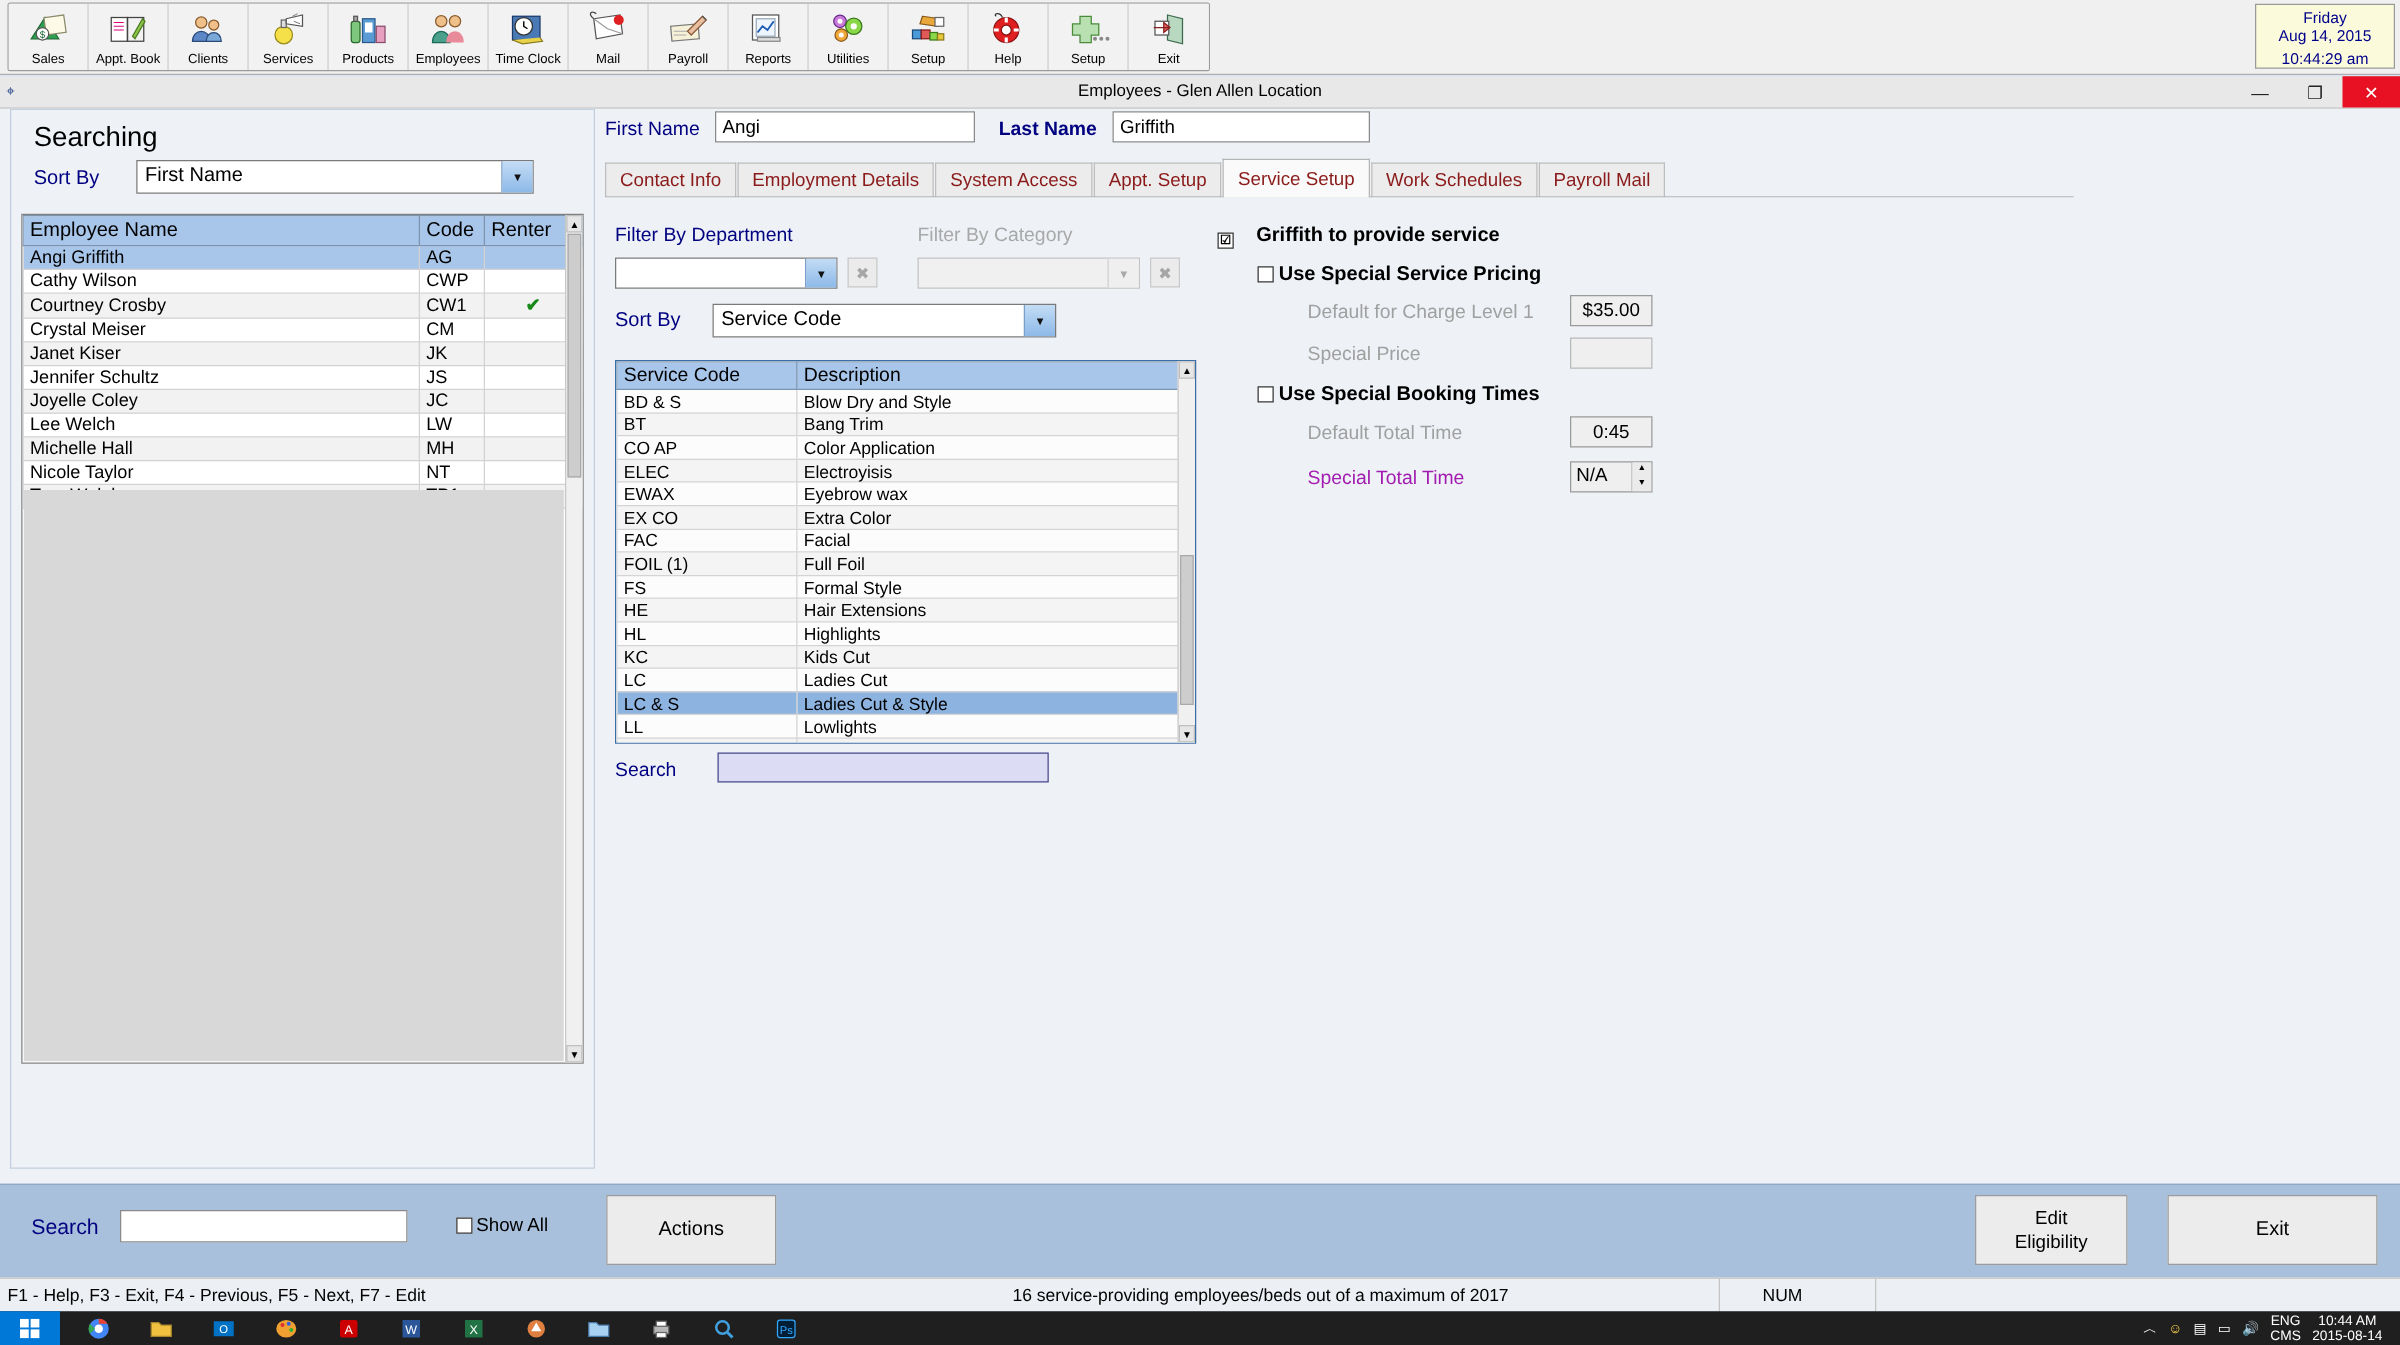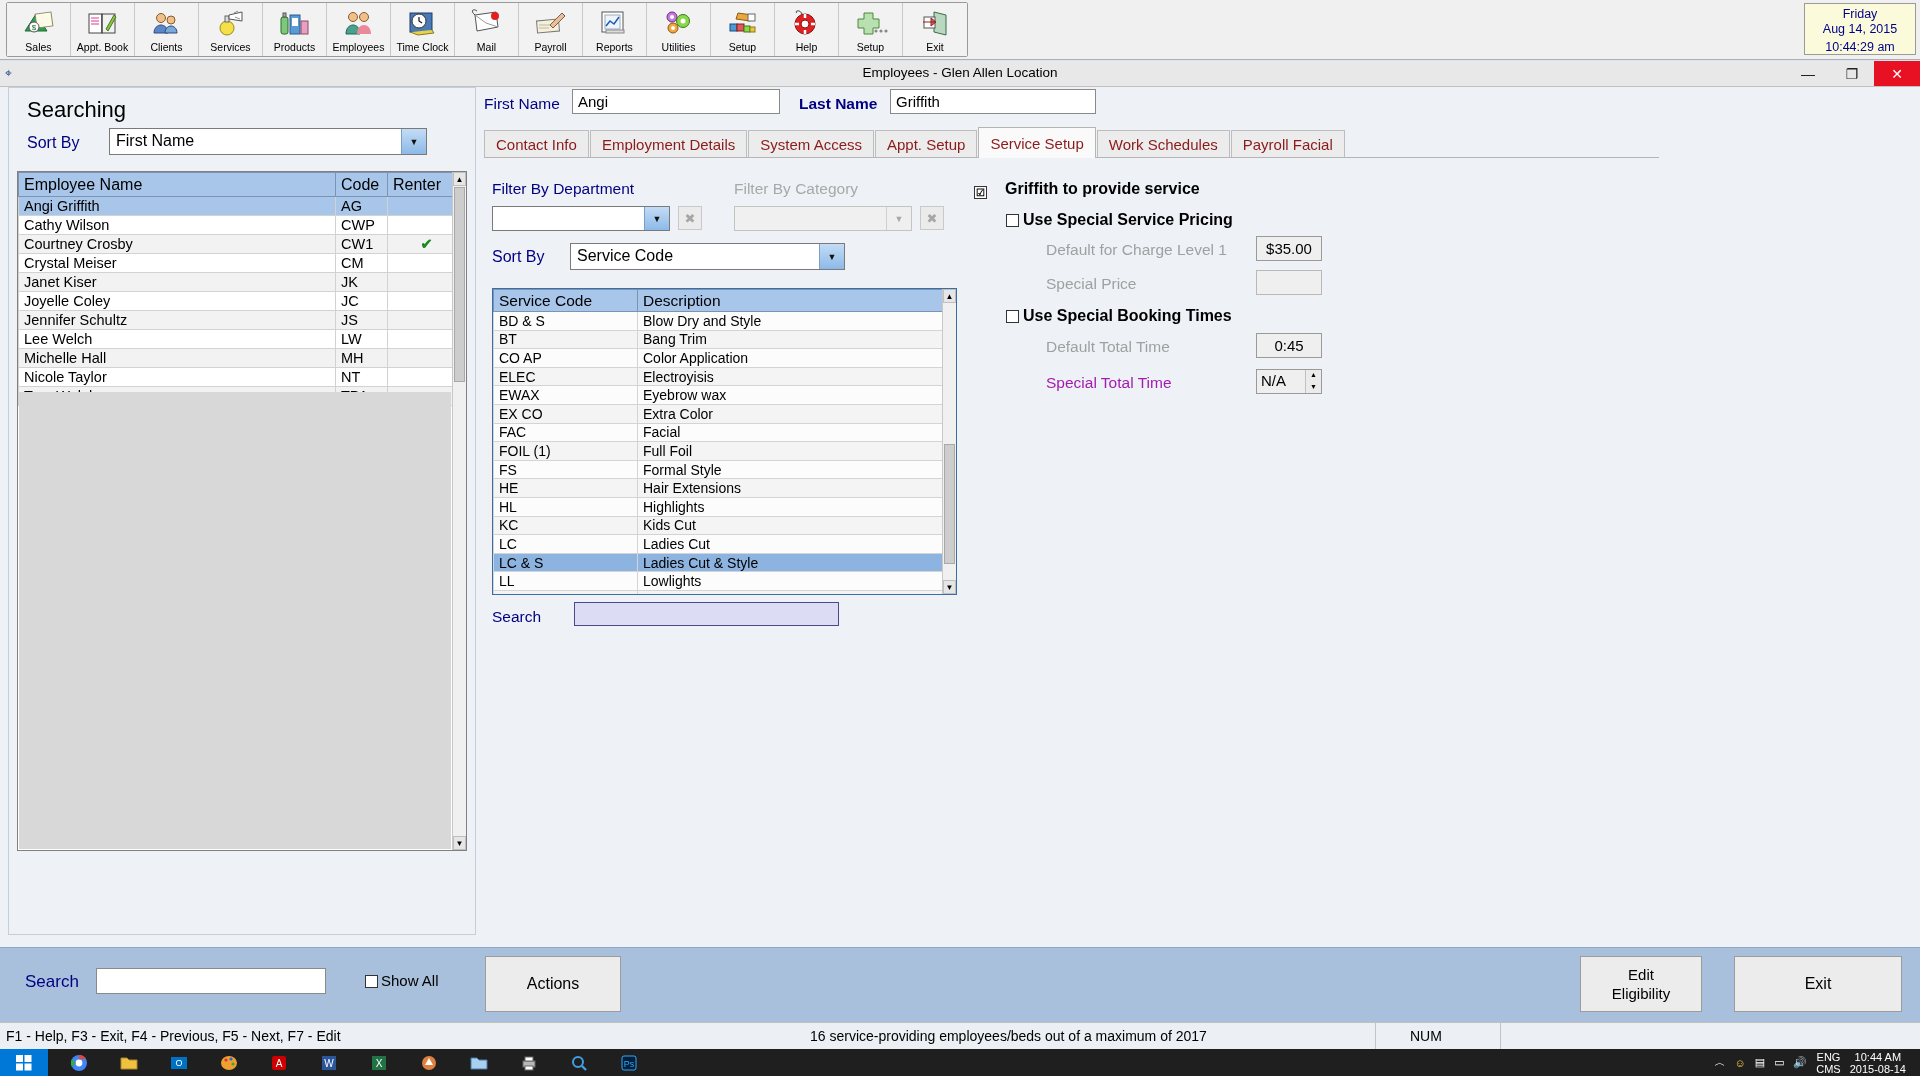--- a/index.html
+++ b/index.html
@@ -510,27 +510,27 @@
               <td>Crystal Meiser</td>
               <td>CM</td>
               <td class="chk-green" style="text-align:center"></td>
             </tr>
             <tr class="">
               <td>Janet Kiser</td>
               <td>JK</td>
               <td class="chk-green" style="text-align:center"></td>
             </tr>
             <tr class="">
+              <td>Jennifer Schultz</td>
+              <td>JS</td>
+              <td class="chk-green" style="text-align:center"></td>
+            </tr>
+            <tr class="">
               <td>Joyelle Coley</td>
               <td>JC</td>
-              <td class="chk-green" style="text-align:center"></td>
-            </tr>
-            <tr class="">
-              <td>Jennifer Schultz</td>
-              <td>JS</td>
               <td class="chk-green" style="text-align:center"></td>
             </tr>
             <tr class="">
               <td>Lee Welch</td>
               <td>LW</td>
               <td class="chk-green" style="text-align:center"></td>
             </tr>
             <tr class="">
               <td>Michelle Hall</td>
               <td>MH</td>
@@ -575,21 +575,21 @@
         <div class="tab">
           <span>Appt. Setup</span>
         </div>
         <div class="tab active">
           <span>Service Setup</span>
         </div>
         <div class="tab">
           <span>Work Schedules</span>
         </div>
         <div class="tab">
-          <span>Payroll Facial</span>
+          <span>Payroll Mail</span>
         </div>
       </div>
     <div id="tab-underline"></div>
 
     <div id="content">
       <div id="dept-lbl">Filter By Department</div>
       <div id="dept-wrap">
         <div id="dept-val"></div>
         <div class="dd-arrow">▼</div>
       </div>

